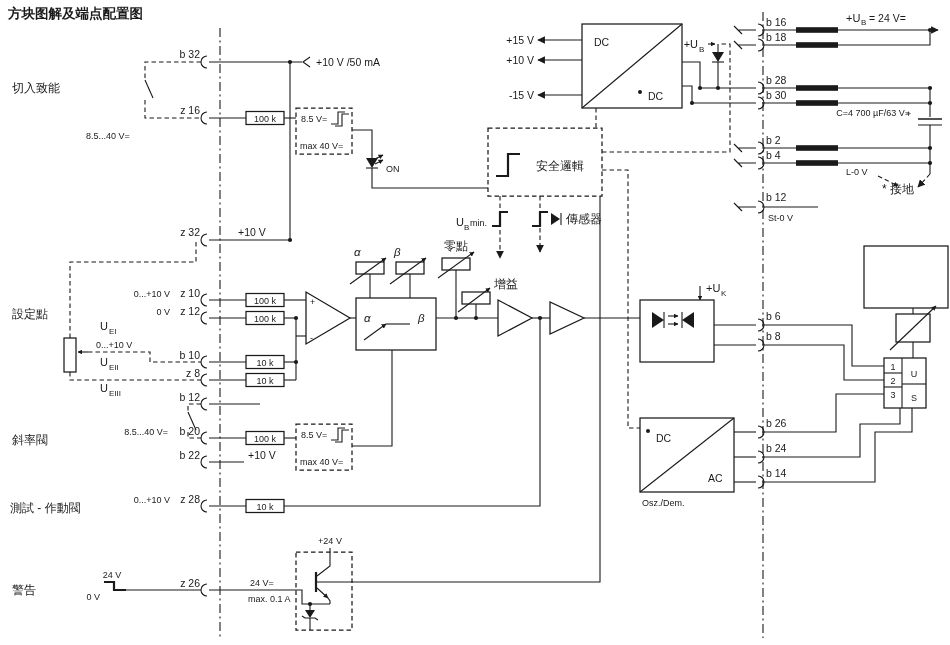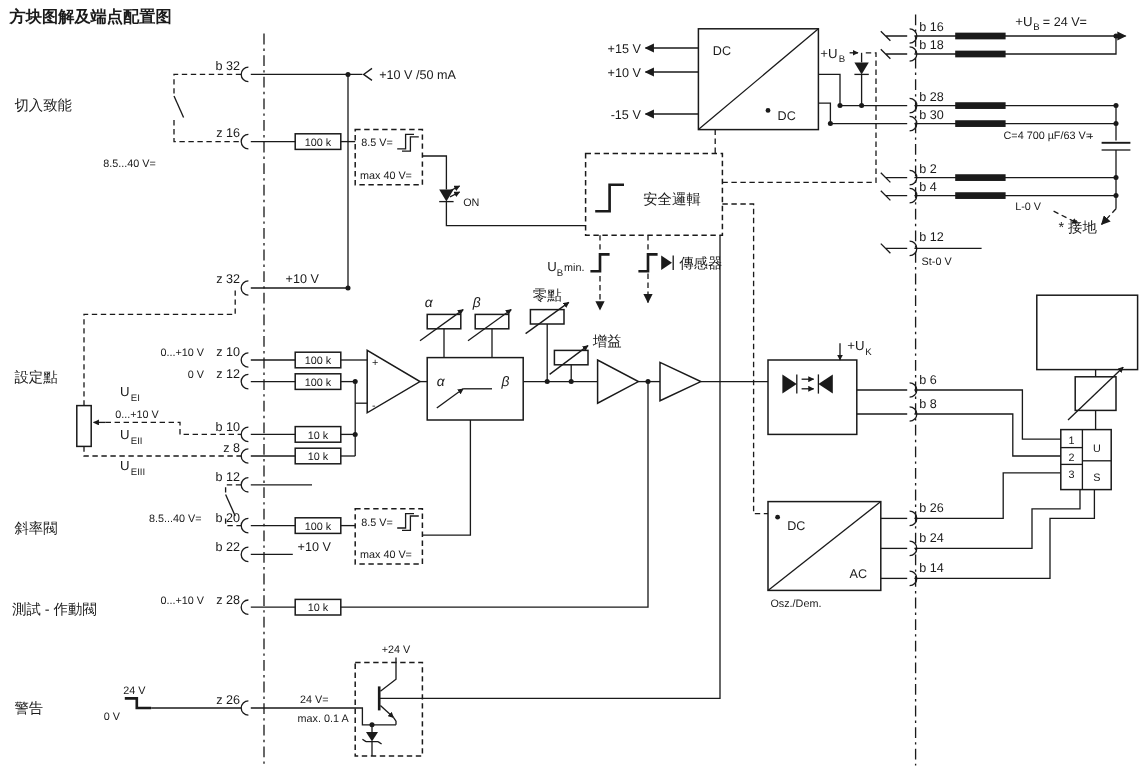--- a/index.html
+++ b/index.html
@@ -1,17 +1,17 @@
 <!DOCTYPE html>
 <html style="--ink: #1a1a1a; --background: #ffffff;"><head>
 <meta charset="utf-8">
 <style>
   :root{--ink:#1a1a1a;--background:#ffffff;}
   html,body{margin:0;padding:0;background:var(--background);}
-  .stage{position:relative;width:950px;height:645px;background:var(--background);overflow:hidden;}
+  .stage{position:relative;width:950px;height:645px;background:var(--background);overflow:hidden;border-radius:28px;}
   svg{display:block;}
   .w{stroke:var(--ink);stroke-width:1.1;fill:none;}
   .w2{stroke:var(--ink);stroke-width:1.6;fill:none;}
   .bold{stroke:var(--ink);stroke-width:2.2;fill:none;}
   .dsh{stroke-dasharray:4.5 3;}
   .ddl{stroke-dasharray:9 3.5 2 3.5;}
   .blk{stroke:var(--ink);stroke-width:1.25;fill:none;}
   .fillk{fill:var(--ink);stroke:none;}
   .bar{fill:var(--ink);stroke:none;}
   text{font:10.5px "Liberation Sans","DejaVu Sans",sans-serif;fill:var(--ink);}

